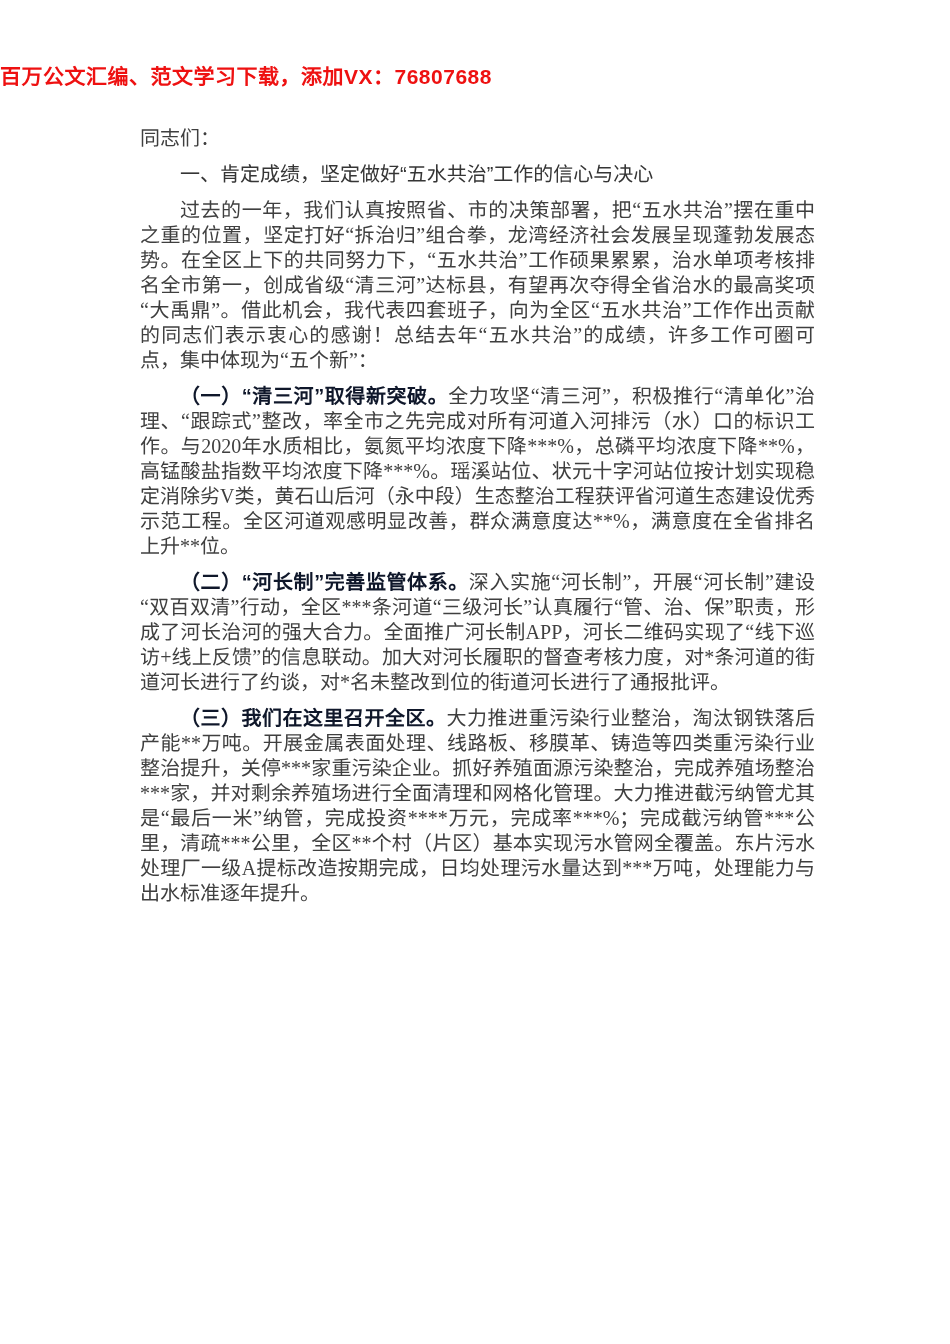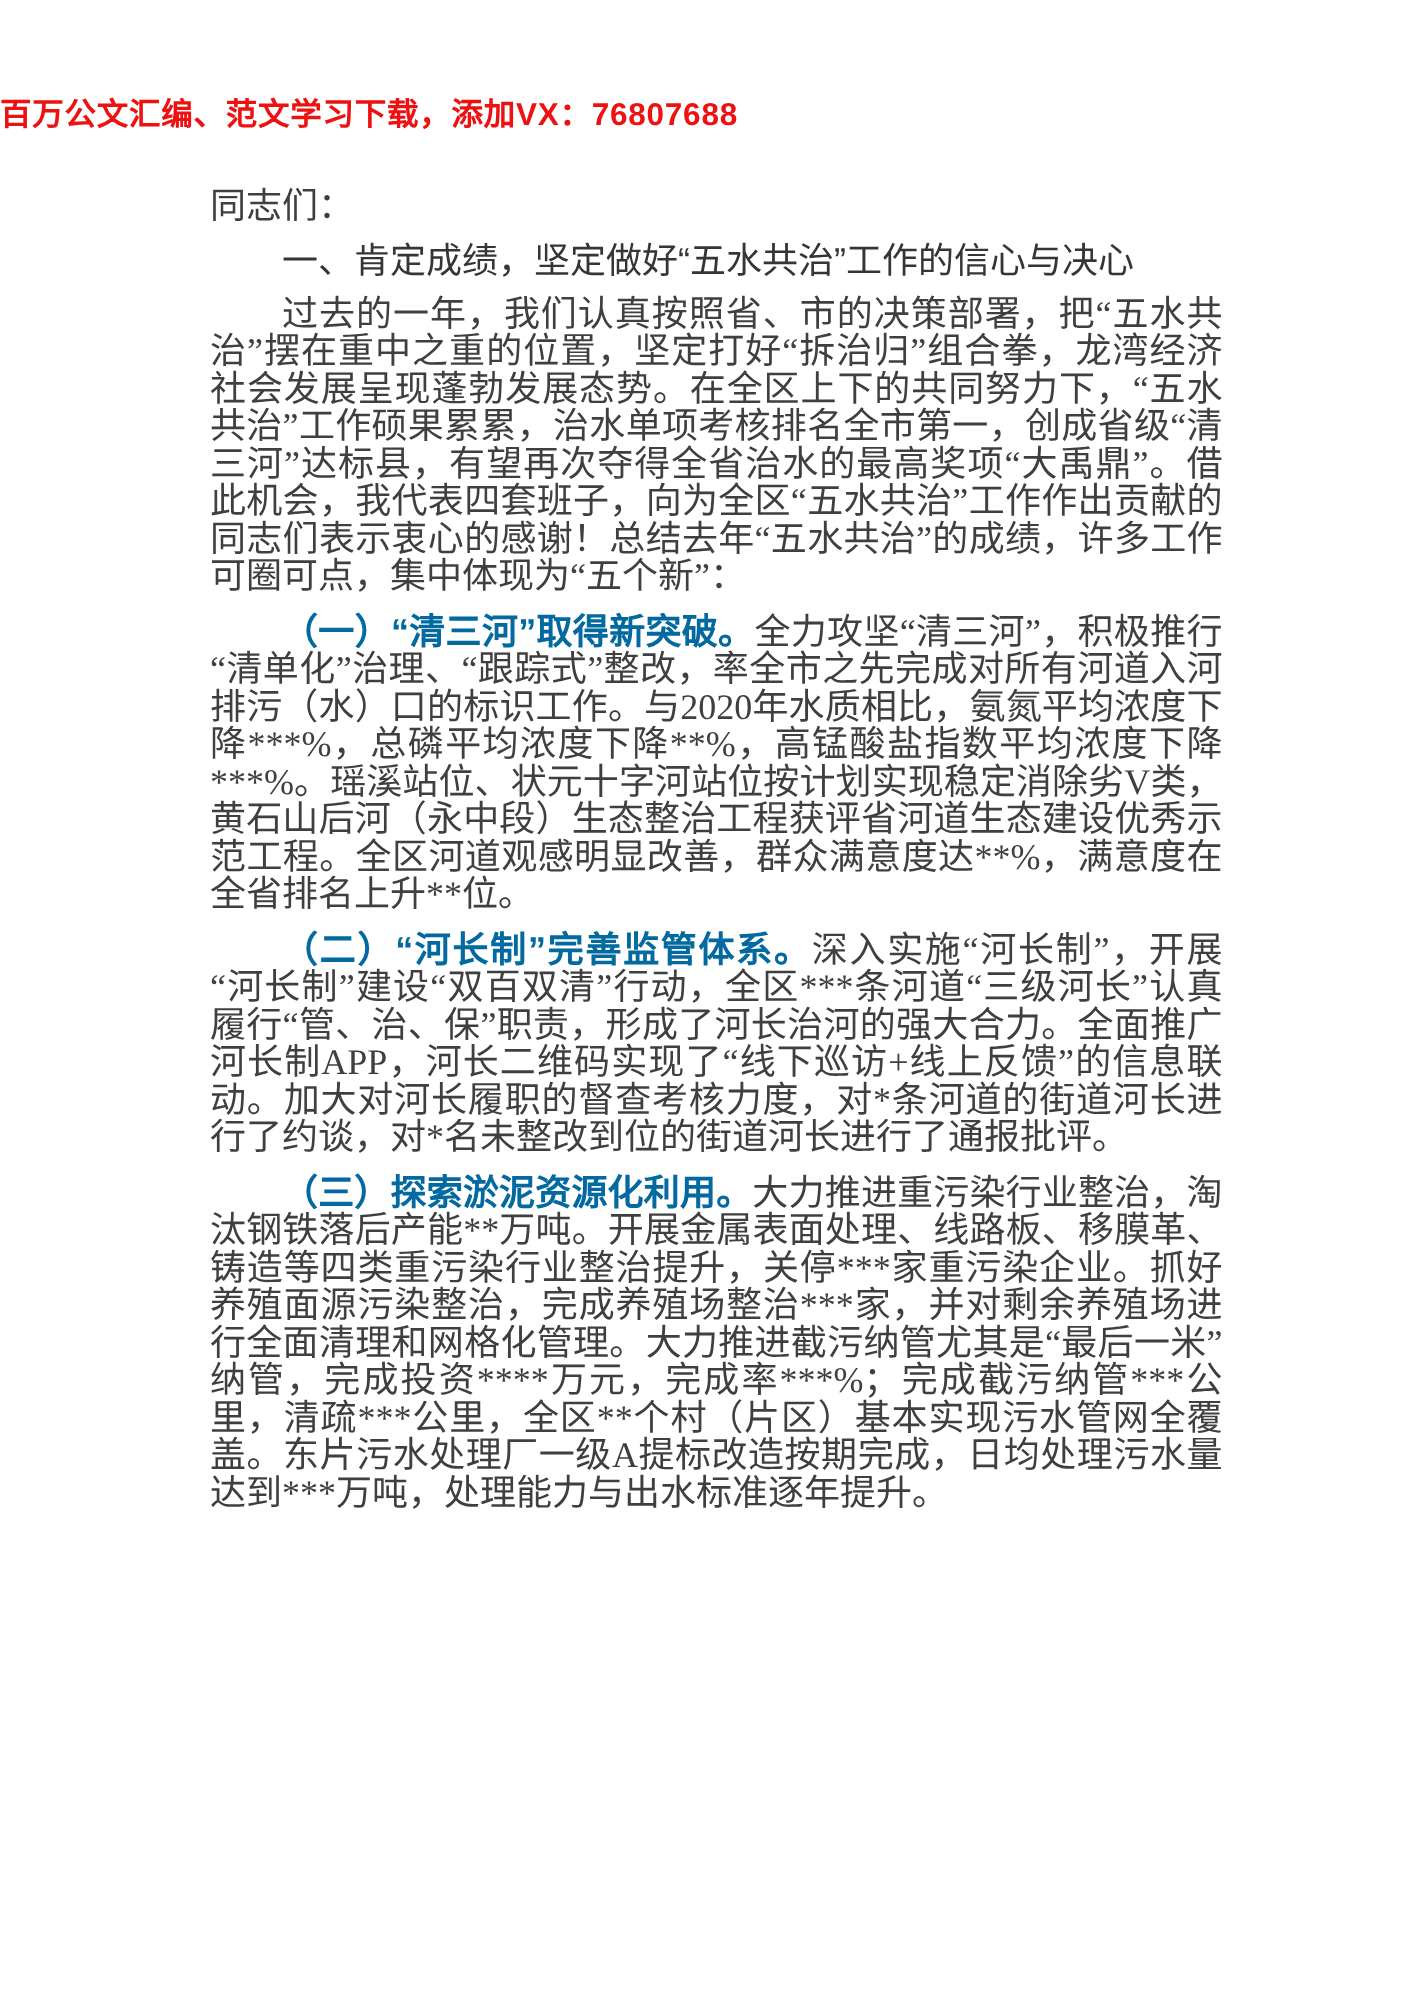--- a/index.html
+++ b/index.html
@@ -21,39 +21,39 @@
     text-align: left;
     font-family: "Liberation Sans", "DejaVu Sans", sans-serif;
     font-weight: 700;
     font-size: 21px;
     line-height: 26px;
     color: #ee1111;
     letter-spacing: 0.5px;
   }
   .content {
     margin: 36px 135px 0 140px;
-    font-size: 24px;
+    font-size: 20px;
     line-height: 25px;
     text-align: justify;
   }
   .content p {
     margin: 0 0 11px 0;
     text-indent: 2em;
   }
   .content p.salutation {
     text-indent: 0;
   }
   .heading {
     font-weight: 400;
     color: #353535;
     font-family: "Liberation Sans", "DejaVu Sans", sans-serif;
   }
   .item-lead {
     font-weight: 700;
-    color: #0369a1;
+    color: #0f172a;
     font-family: "Liberation Sans", "DejaVu Sans", sans-serif;
   }
 </style>
 </head>
 <body>
 
 <div class="page">
 
   <div class="notice">百万公文汇编、范文学习下载，添加VX：76807688</div>
 
@@ -63,17 +63,17 @@
 
 
     <p class="heading">一、肯定成绩，坚定做好“五水共治”工作的信心与决心</p>
 
     <p>过去的一年，我们认真按照省、市的决策部署，把“五水共治”摆在重中之重的位置，坚定打好“拆治归”组合拳，龙湾经济社会发展呈现蓬勃发展态势。在全区上下的共同努力下，“五水共治”工作硕果累累，治水单项考核排名全市第一，创成省级“清三河”达标县，有望再次夺得全省治水的最高奖项“大禹鼎”。借此机会，我代表四套班子，向为全区“五水共治”工作作出贡献的同志们表示衷心的感谢！总结去年“五水共治”的成绩，许多工作可圈可点，集中体现为“五个新”：</p>
 
     <p><span class="item-lead">（一）“清三河”取得新突破。</span><span>全力攻坚“清三河”，积极推行“清单化”治理、“跟踪式”整改，率全市之先完成对所有河道入河排污（水）口的标识工作。与2020年水质相比，氨氮平均浓度下降***%，总磷平均浓度下降**%，高锰酸盐指数平均浓度下降***%。瑶溪站位、状元十字河站位按计划实现稳定消除劣V类，黄石山后河（永中段）生态整治工程获评省河道生态建设优秀示范工程。全区河道观感明显改善，群众满意度达**%，满意度在全省排名上升**位。</span></p>
 
     <p><span class="item-lead">（二）“河长制”完善监管体系。</span><span>深入实施“河长制”，开展“河长制”建设“双百双清”行动，全区***条河道“三级河长”认真履行“管、治、保”职责，形成了河长治河的强大合力。全面推广河长制APP，河长二维码实现了“线下巡访+线上反馈”的信息联动。加大对河长履职的督查考核力度，对*条河道的街道河长进行了约谈，对*名未整改到位的街道河长进行了通报批评。</span></p>
 
-    <p><span class="item-lead">（三）探索淤泥资源化利用。</span><span>大力推进重污染行业整治，淘汰钢铁落后产能**万吨。开展金属表面处理、线路板、移膜革、铸造等四类重污染行业整治提升，关停***家重污染企业。抓好养殖面源污染整治，完成养殖场整治***家，并对剩余养殖场进行全面清理和网格化管理。大力推进截污纳管尤其是“最后一米”纳管，完成投资****万元，完成率***%；完成截污纳管***公里，清疏***公里，全区**个村（片区）基本实现污水管网全覆盖。东片污水处理厂一级A提标改造按期完成，日均处理污水量达到***万吨，处理能力与出水标准逐年提升。</span></p>
+    <p><span class="item-lead">（三）我们在这里召开全区。</span><span>大力推进重污染行业整治，淘汰钢铁落后产能**万吨。开展金属表面处理、线路板、移膜革、铸造等四类重污染行业整治提升，关停***家重污染企业。抓好养殖面源污染整治，完成养殖场整治***家，并对剩余养殖场进行全面清理和网格化管理。大力推进截污纳管尤其是“最后一米”纳管，完成投资****万元，完成率***%；完成截污纳管***公里，清疏***公里，全区**个村（片区）基本实现污水管网全覆盖。东片污水处理厂一级A提标改造按期完成，日均处理污水量达到***万吨，处理能力与出水标准逐年提升。</span></p>
 
 
   </div>
 </div>
 
 </body></html>

